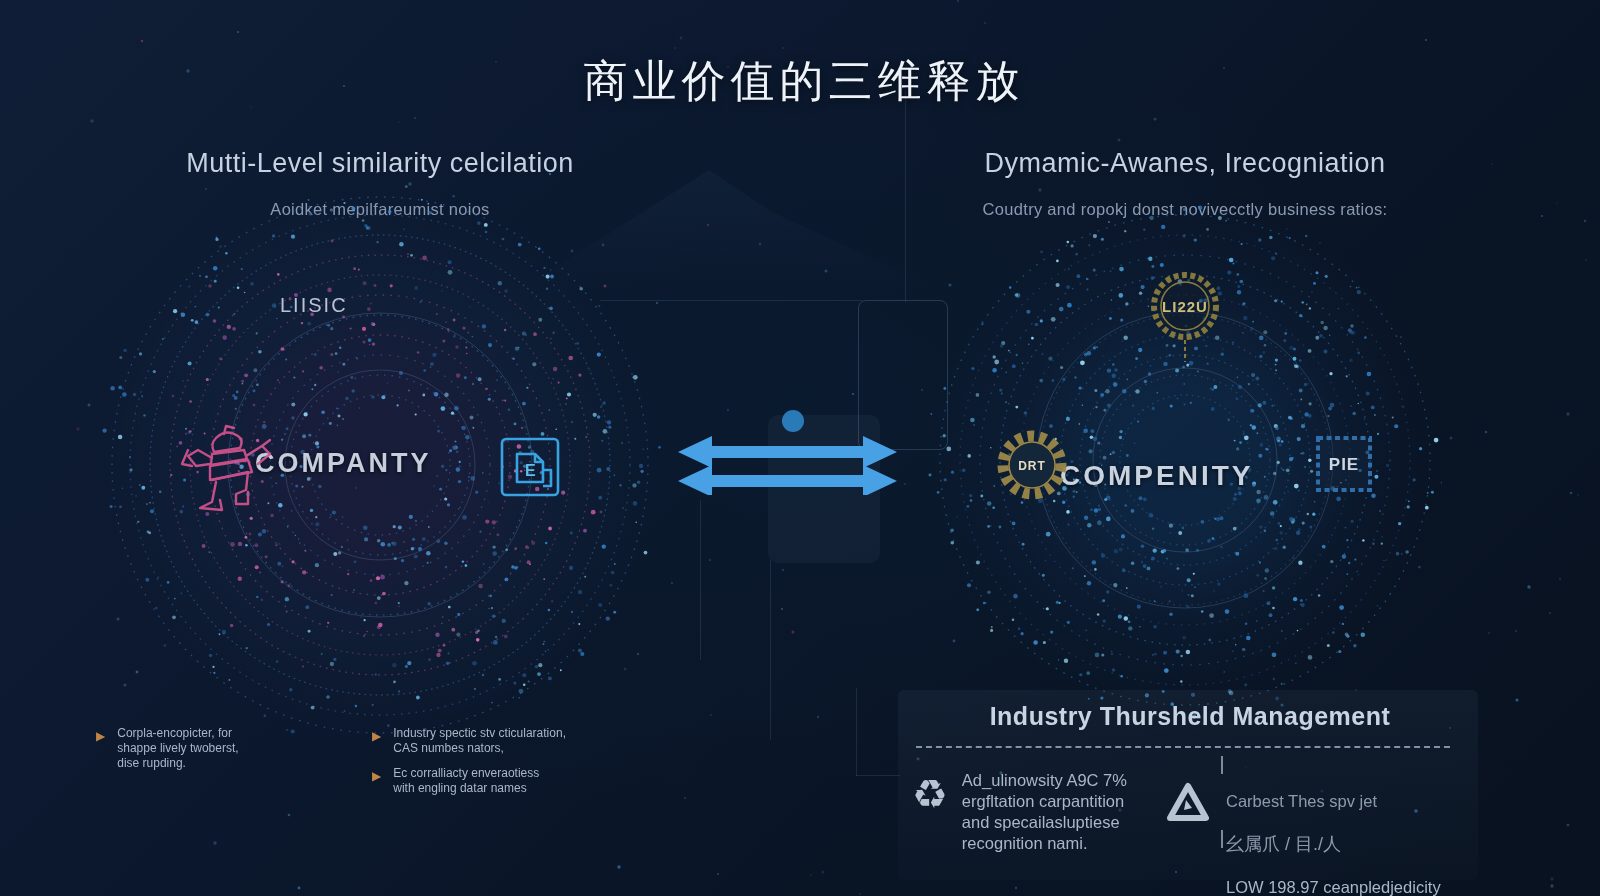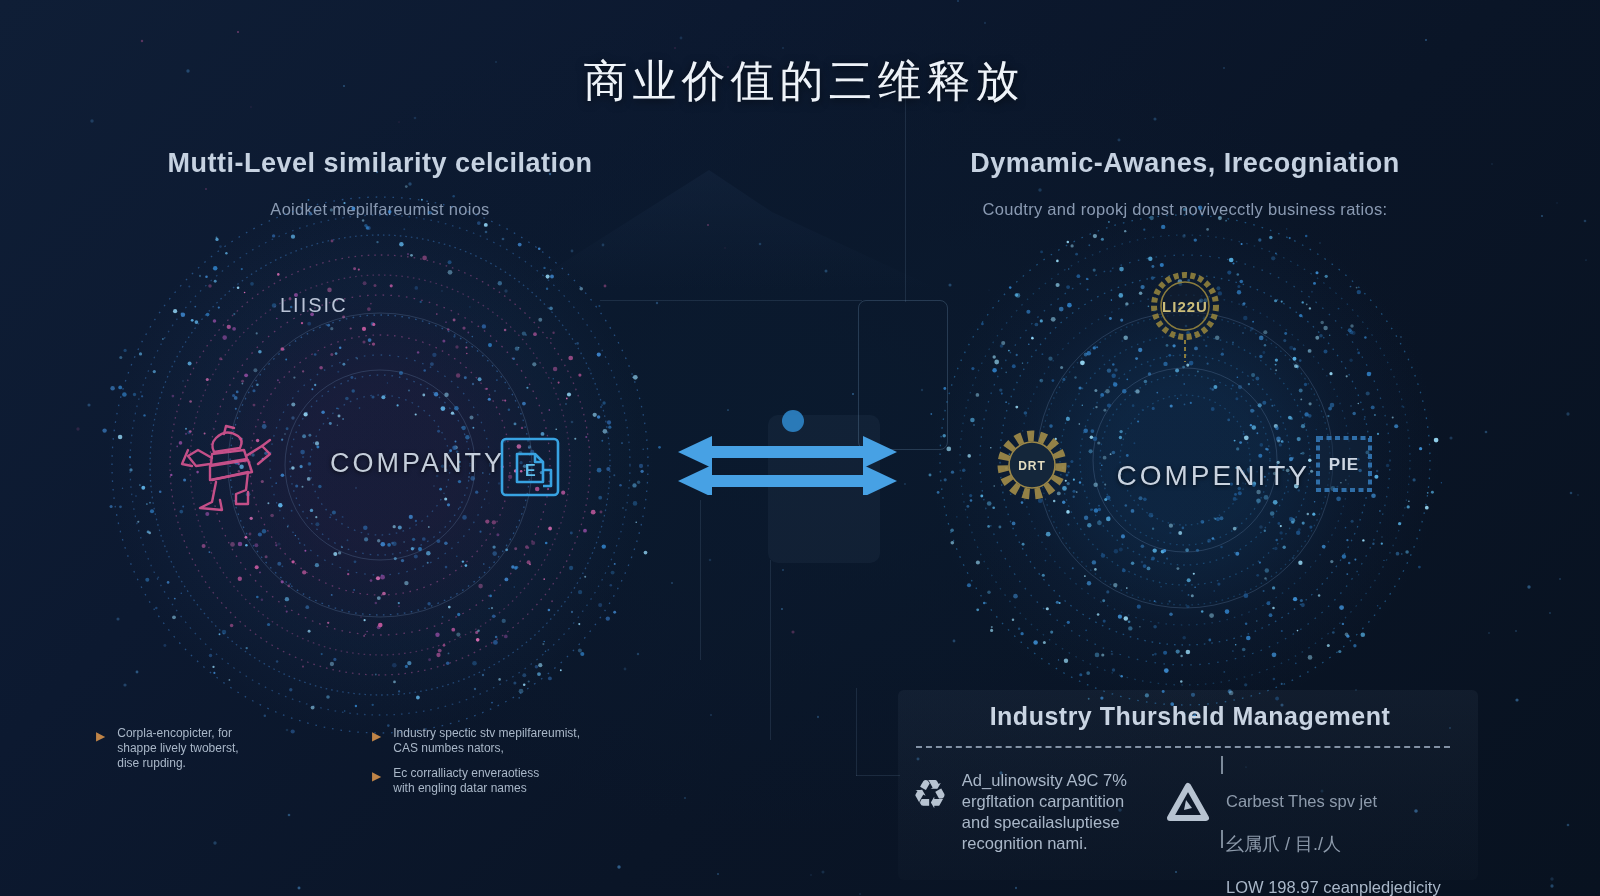--- a/index.html
+++ b/index.html
@@ -8,24 +8,24 @@
     font-family:"Liberation Sans","DejaVu Sans",sans-serif;
     background:
       radial-gradient(ellipse 900px 600px at 50% 46%, rgba(10,26,46,0.9), rgba(8,18,33,0) 70%),
       linear-gradient(135deg,#0f1e36 0%,#0c1930 30%,#0a1527 60%,#081220 100%);
     color:#c6d2e1;
   }
   .abs{position:absolute;}
   
   .main-title{left:8px;right:0;top:52px;text-align:center;font-size:44px;font-weight:500;
     letter-spacing:5px;color:#eef3f9;text-shadow:0 2px 8px rgba(0,0,0,0.6);}
-  .sec-heading{top:148px;text-align:center;font-size:27px;font-weight:700;color:#c6d2e1;letter-spacing:0.5px;}
+  .sec-heading{top:148px;text-align:center;font-size:27px;font-weight:400;color:#c6d2e1;letter-spacing:0.5px;}
   .sec-sub{top:200px;text-align:center;font-size:16.5px;color:#8a9ab2;letter-spacing:0.3px;}
   .ring-label{font-size:20px;letter-spacing:2px;color:#b9c3d6;text-align:left;}
-  .center-label{font-size:27px;font-weight:normal;letter-spacing:3px;color:#c5cedb;text-align:right;
+  .center-label{font-size:27px;font-weight:bold;letter-spacing:3px;color:#c5cedb;text-align:left;
     text-shadow:0 1px 4px rgba(0,0,0,0.7);}
   .bullets{display:flex;gap:12px;align-items:flex-start;}
   .bullet-marker{font-size:12px;color:#c08447;padding-top:3px;flex:0 0 auto;}
   .bullet-text{font-size:12px;line-height:1.24;color:#a9b7c8;white-space:pre-line;}
   .threshold-panel{left:898px;top:690px;width:580px;height:190px;border-radius:6px;
     background:linear-gradient(180deg,rgba(165,190,220,0.055),rgba(165,190,220,0.015));}
   .threshold-heading{left:920px;top:702px;width:540px;text-align:center;font-size:25px;
     font-weight:bold;color:#c9d4e2;letter-spacing:0.5px;}
   .dashed-rule{left:916px;top:746px;width:534px;border-top:2px dashed rgba(170,185,205,0.75);}
   .th-item{display:flex;gap:14px;align-items:flex-start;}
@@ -1490,21 +1490,21 @@
   </svg>
 
   <div class="abs bullets" style="left:96px;top:726px;width:270px;">
     <span class="bullet-marker">▶</span>
     <span class="bullet-text">Corpla-encopicter, for
 shappe lively twoberst,
 dise rupding.</span>
   </div>
   <div class="abs bullets" style="left:372px;top:726px;width:320px;">
     <span class="bullet-marker">▶</span>
-    <span class="bullet-text">Industry spectic stv mepilfareumist,
+    <span class="bullet-text">Industry spectic stv cticularation,
 CAS numbes nators,</span>
   </div>
   <div class="abs bullets" style="left:372px;top:766px;width:320px;">
     <span class="bullet-marker">▶</span>
     <span class="bullet-text">Ec corralliacty enveraotiess
 with engling datar names</span>
   </div>
 
   <div class="abs threshold-panel"></div>
   <div class="abs threshold-heading">Industry Thursheld Management</div>

